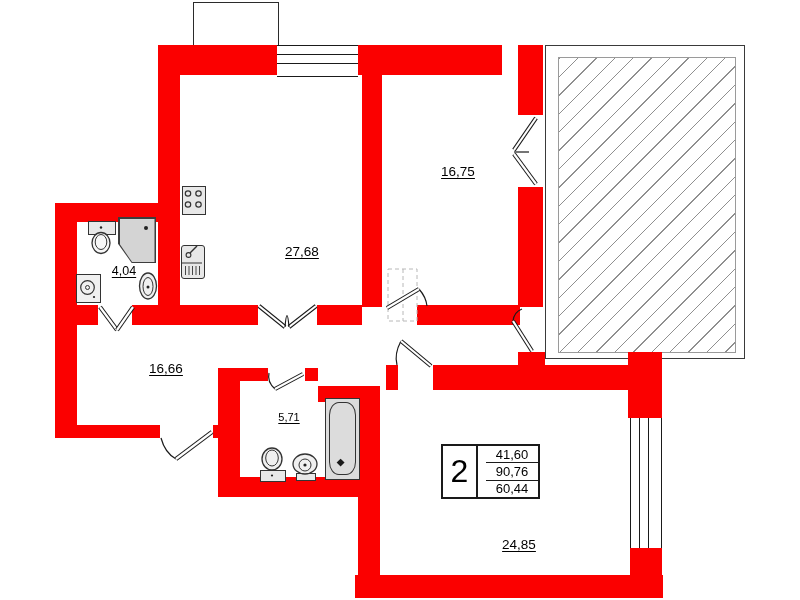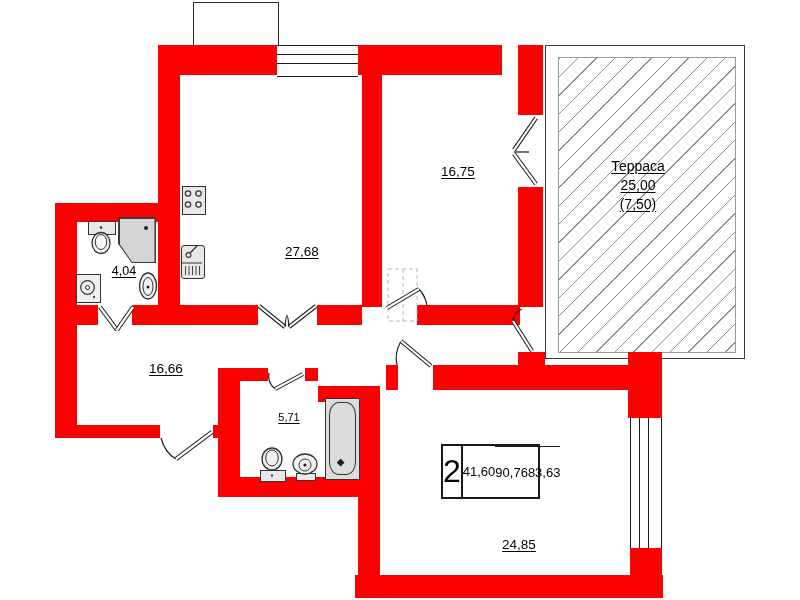--- a/index.html
+++ b/index.html
@@ -38,36 +38,31 @@
   .shower-i{position:absolute;background:#d4d4d4;clip-path:polygon(0 58%,0 0,100% 0,100% 100%,36% 100%);}
   
   svg .dl-b{stroke:var(--line);stroke-width:4.2;fill:none;}
   svg .dl-w{stroke:#fff;stroke-width:2.2;fill:none;}
   svg .thin{stroke:var(--line);stroke-width:1.2;fill:none;}
   svg .fxs{stroke:#333;fill:none;}
   
   .info{display:flex;border:2px solid #1a1a1a;background:#fff;}
   .info-n{width:33px;display:flex;align-items:center;justify-content:center;
     font-size:32px;border-right:2px solid #1a1a1a;}
-  .info-rows{flex:1;display:flex;flex-direction:row;}
+  .info-rows{flex:1;display:flex;flex-direction:column;margin-left:8px;}
   .info-rows div{flex:1;display:flex;align-items:center;justify-content:center;font-size:13px;}
   .info-rows div + div{border-top:1.7px solid #1a1a1a;}
 </style>
 </head>
 <body>
 
 <div id="plan" style="--wall: #fb0000; --hatch: #8f8f8f; --line: #1a1a1a;">
 
   <div class="abs terr-border" style="left:545px;top:45px;width:198px;height:312px;"></div>
   <div class="abs terr-hatch" style="left:558px;top:57px;width:176px;height:294px;"></div>
-  <div class="abs terr-text" style="left:572px;top:157px;">
-    <span>Терраса</span>
-    <span>25,00</span>
-    <span>(7,50)</span>
-  </div>
 
   <div class="abs nbox" style="left:193px;top:2px;width:84px;height:43px;"></div>
 
   <div class="wall" style="left:158px;top:45px;width:119px;height:30px;"></div>
   <div class="wall" style="left:358px;top:45px;width:144px;height:30px;"></div>
   <div class="wall" style="left:158px;top:45px;width:22px;height:265px;"></div>
   <div class="wall" style="left:518px;top:45px;width:25px;height:70px;"></div>
   <div class="wall" style="left:518px;top:187px;width:25px;height:120px;"></div>
   <div class="wall" style="left:518px;top:352px;width:27px;height:38px;"></div>
   <div class="wall" style="left:362px;top:75px;width:20px;height:232px;"></div>
@@ -222,17 +217,17 @@
   <div class="abs lbl" style="left:102px;top:264px;width:44px;font-size:12.5px;">4,04</div>
   <div class="abs lbl" style="left:136px;top:361px;width:60px;">16,66</div>
   <div class="abs lbl" style="left:264px;top:411px;width:50px;font-size:11px;">5,71</div>
   <div class="abs lbl" style="left:489px;top:537px;width:60px;">24,85</div>
 
   <div class="abs info" style="left:441px;top:444px;width:95px;height:51px;">
     <div class="info-n">2</div>
     <div class="info-rows">
       <div>41,60</div>
       <div>90,76</div>
-      <div>83,63</div>
+      <div>60,44</div>
     </div>
   </div>
 
 </div>
 
 </body></html>

